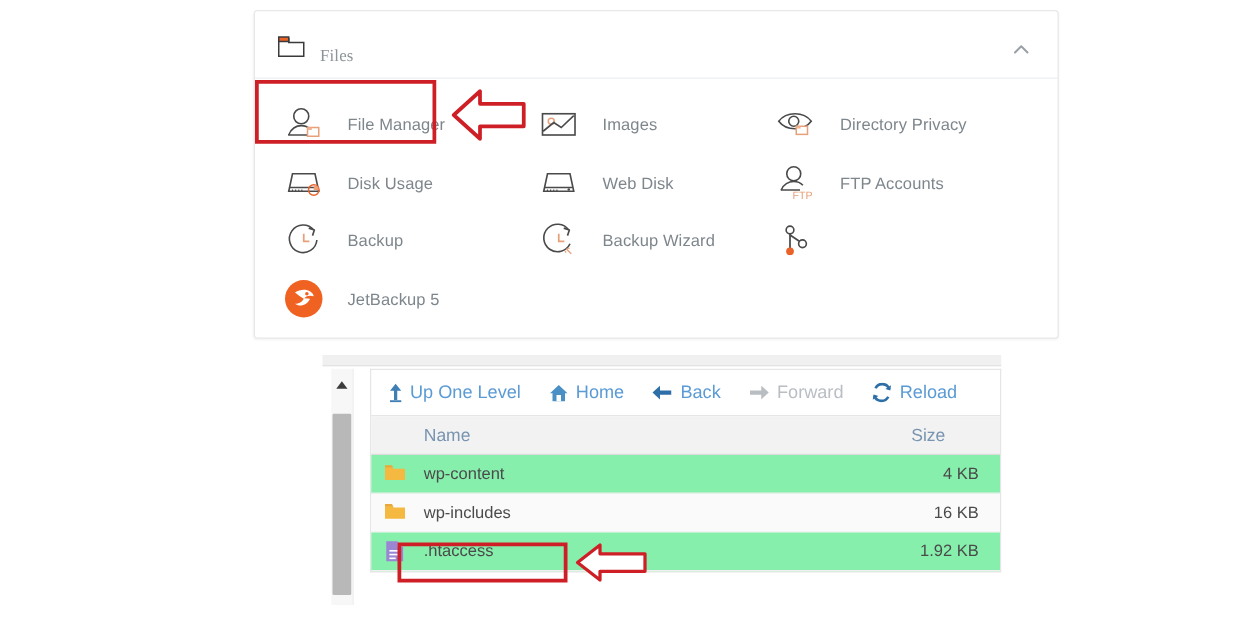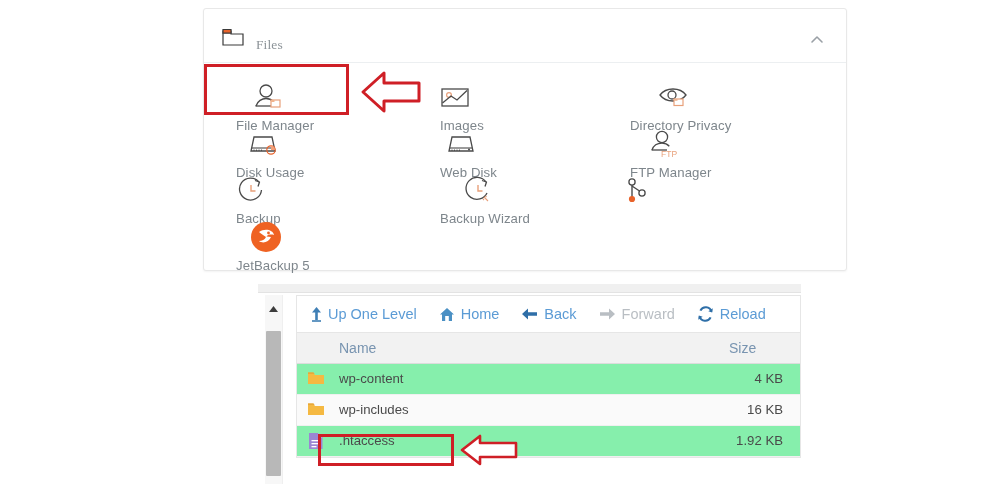--- a/index.html
+++ b/index.html
@@ -26,21 +26,20 @@
   }
   #collapse-chev{
     position:absolute;right:20px;top:22px;width:18px;height:18px;
     cursor:pointer;
   }
 
   .app-grid{position:absolute;left:0;top:54px;width:100%;}
   .app-item{
     position:absolute;height:46px;display:flex;align-items:center;
     cursor:pointer;
-    flex-direction:column;
   }
   .app-item .ico{width:42px;height:42px;flex:0 0 42px;display:flex;
     align-items:center;justify-content:center;}
   .app-item .lbl{
     font-size:13.2px;color:#7e868c;padding-left:14px;white-space:nowrap;
     letter-spacing:.1px;
   }
   .col1{left:18px;}
   .col2{left:222px;}
   .col3{left:412px;}
@@ -206,21 +205,21 @@
 
     <div class="app-item col3 r2">
       <span class="ico">
         <svg width="34" height="34" viewBox="0 0 34 34">
           <circle cx="15" cy="10" r="5.6" fill="none" stroke="#4a4a4a" stroke-width="1.3"></circle>
           <path d="M5 23 c1.6-4.6 6-6.8 10-6.8 c3 0 5.6 1.2 7.3 3" fill="none" stroke="#4a4a4a" stroke-width="1.3"></path>
           <path d="M4.6 23 L20 23" stroke="#4a4a4a" stroke-width="1.3"></path>
           <text x="14" y="30" font-family="'Liberation Sans',sans-serif" font-size="8.5" fill="#e8a07a">FTP</text>
         </svg>
       </span>
-      <span class="lbl">FTP Manager</span>
+      <span class="lbl">FTP Accounts</span>
     </div>
 
     <div class="app-item col1 r3">
       <span class="ico">
         <svg width="34" height="34" viewBox="0 0 34 34">
           <path d="M25 9 A11 11 0 1 0 27.5 17" fill="none" stroke="#4a4a4a" stroke-width="1.3"></path>
           <path d="M21 7.5 L25.5 9 L24 13.5" fill="none" stroke="#4a4a4a" stroke-width="1.3" stroke-linejoin="round"></path>
           <path d="M17 12 L17 18 L21.5 18" fill="none" stroke="#e8a07a" stroke-width="1.4"></path>
         </svg>
       </span>

